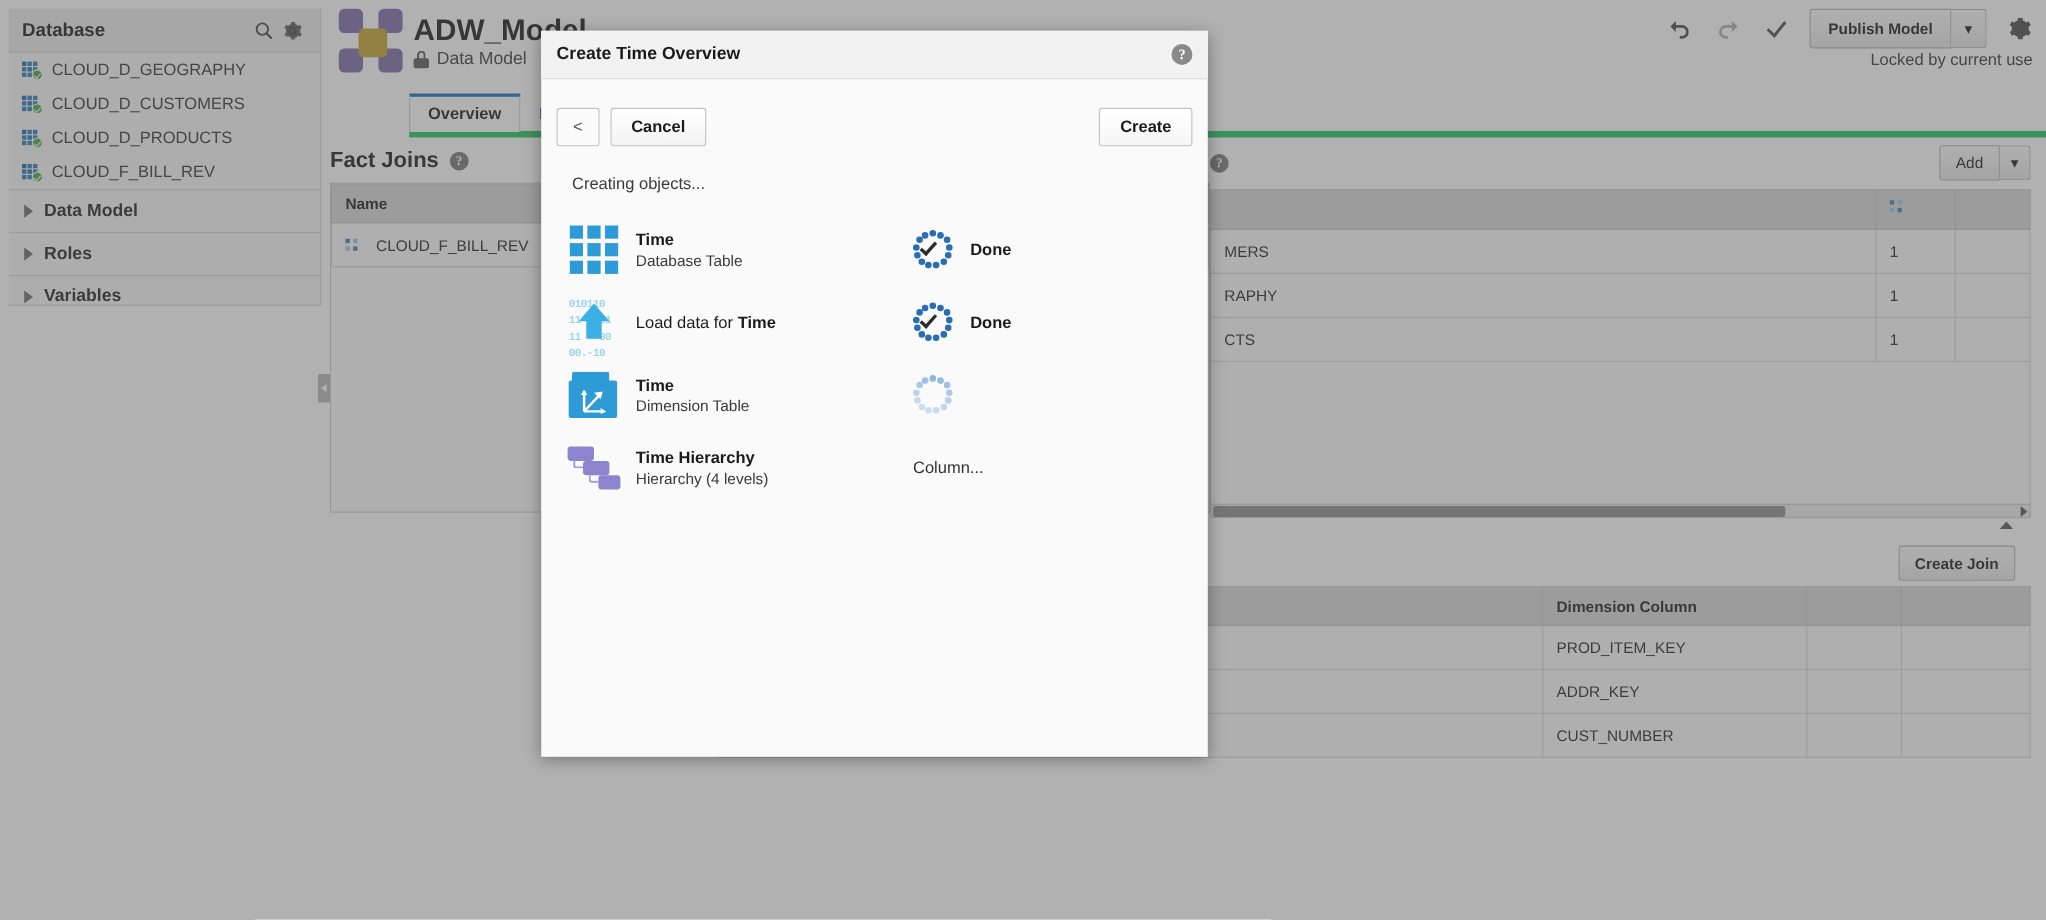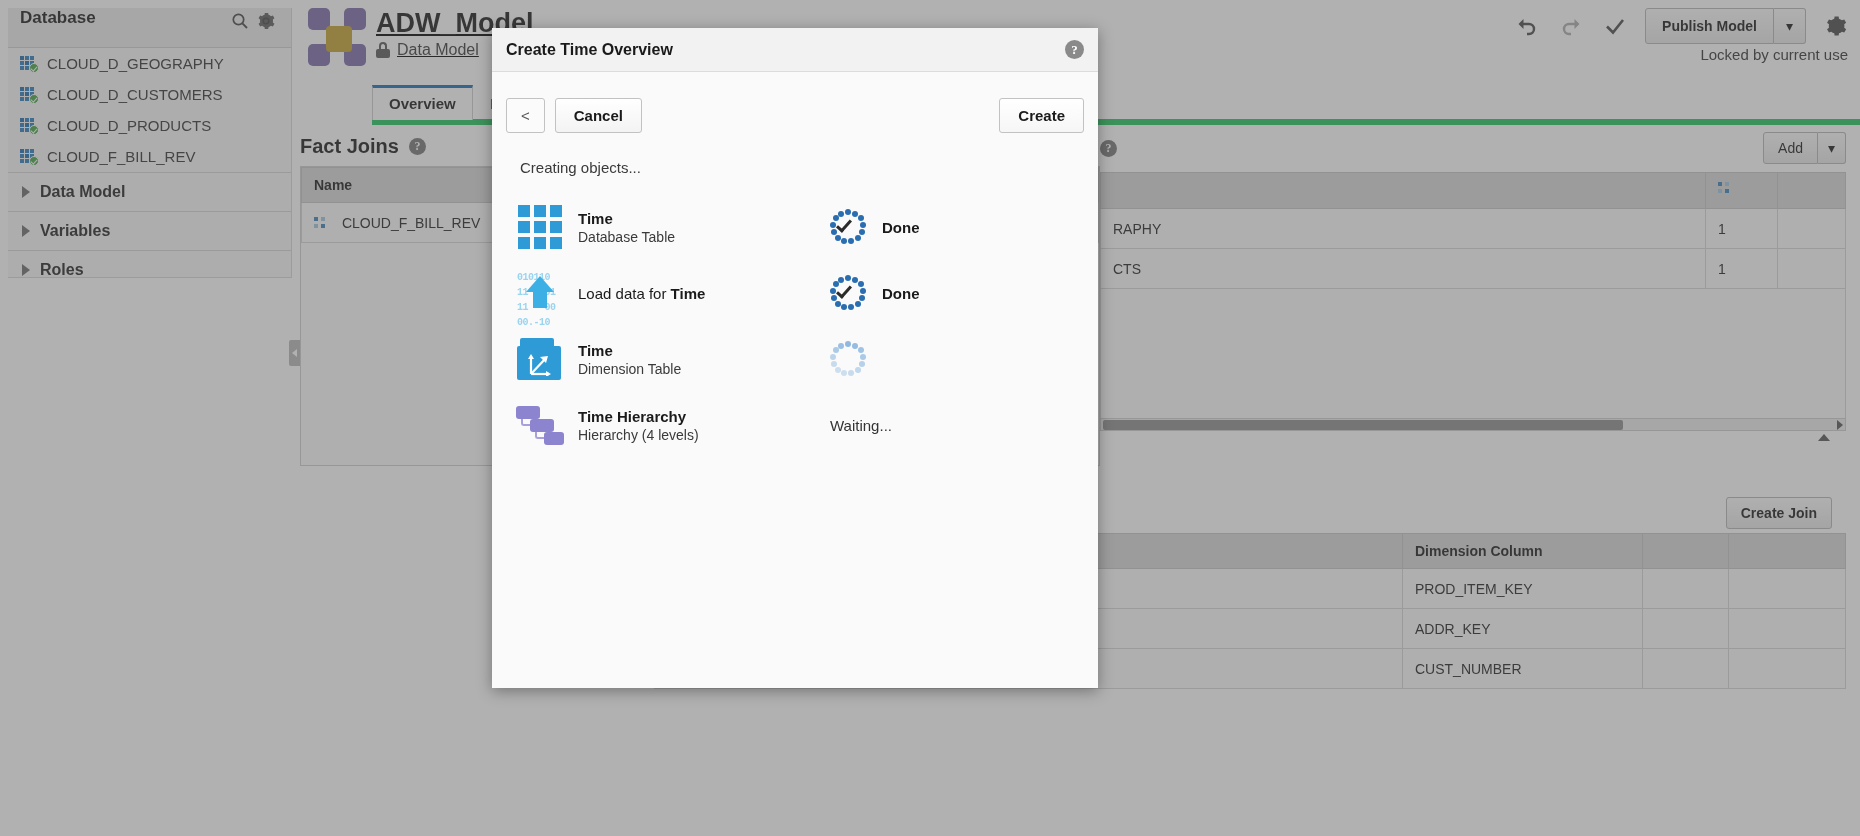--- a/index.html
+++ b/index.html
@@ -27,21 +27,21 @@
     position: absolute; left: 8px; top: 8px;
     width: 284px; height: 270px;
     background: #f7f7f7;
     border: 1px solid #d8d8d8;
     border-top: none; border-left: none;
   }
   .sb-header {
     height: 40px;
     background: #ededed;
     border-bottom: 1px solid #d0d0d0;
-    display: flex; align-items: flex-start;
+    display: flex; align-items: center;
     padding: 0 12px;
   }
   .sb-title {
     font-size: 17px; font-weight: bold; color: #1a1a1a;
     flex: 1;
   }
   .sb-icon { width: 26px; height: 26px; display:flex; align-items:center; justify-content:center; color:#444; }
   .sb-list { background: #f7f7f7; }
   .sb-row {
     height: 31px; display: flex; align-items: center;
@@ -82,21 +82,21 @@
   #collapse-handle .ar {
     width:0;height:0;border-right:5px solid #fff;
     border-top:4px solid transparent;border-bottom:4px solid transparent;
   }
 
   
   #main {
     position: absolute; left: 300px; top: 0; right: 0; bottom: 0;
     background: #ffffff;
   }
-  .model-head { display: flex; align-items: flex-start; padding: 8px 0 0 8px; text-decoration: underline; }
+  .model-head { display: flex; align-items: center; padding: 8px 0 0 8px; }
   .model-logo {
     width: 58px; height: 58px; position: relative; flex: none; margin-right: 10px;
   }
   .model-logo .pc { position: absolute; width: 22px; height: 22px; background: #7e6aa8; border-radius: 5px; }
   .model-logo .center { left: 18px; top: 18px; width: 26px; height: 26px; background: #c2a32c; border-radius: 4px; }
   .model-title { font-size: 27px; font-weight: bold; color: #1a1a1a; line-height: 30px; }
   .model-sub { font-size: 16px; color: #3a3a3a; display: flex; align-items: center; margin-top: 3px; }
   .lock-ico { width: 14px; height: 16px; margin-right: 7px; position: relative; flex:none; }
   .lock-ico .body { position:absolute; bottom:0; left:0; width:14px; height:9px; background:#5a5a5a; border-radius:2px; }
   .lock-ico .shackle {
@@ -340,25 +340,25 @@
         <span>CLOUD_F_BILL_REV</span>
       </div>
     </div>
 
     <div class="sb-group">
       <span class="caret-right"></span>
       <span>Data Model</span>
     </div>
     <div class="sb-group">
       <span class="caret-right"></span>
-      <span>Variables</span>
+      <span>Roles</span>
     </div>
     <div class="sb-group">
       <span class="caret-right"></span>
-      <span>Roles</span>
+      <span>Variables</span>
     </div>
   </div>
 
   <div id="collapse-handle">
     <span class="ar"></span>
   </div>
 
   <div id="main">
 
     <div class="model-head">
@@ -428,20 +428,25 @@
         <thead>
           <tr>
             <th></th>
             <th>
               <span class="mini-tbl"><i class="lt"></i><i class="rt"></i><i class="lb"></i><i class="rb"></i></span>
             </th>
             <th></th>
           </tr>
         </thead>
         <tbody>
+          <tr>
+            <td>MERS</td>
+            <td>1</td>
+            <td></td>
+          </tr>
           <tr>
             <td>RAPHY</td>
             <td>1</td>
             <td></td>
           </tr>
           <tr>
             <td>CTS</td>
             <td>1</td>
             <td></td>
           </tr>
@@ -690,19 +695,19 @@
             <span class="n" style="left:14px;top:15px;width:24px"></span>
             <span class="c" style="left:19px;top:28px;width:9px;height:7px"></span>
             <span class="n" style="left:28px;top:28px;width:20px"></span>
           </div>
         </div>
         <div class="step-label">
           <div class="step-name">Time Hierarchy</div>
           <div class="step-desc">Hierarchy (4 levels)</div>
         </div>
         <div class="step-status">
-          <div class="status-text wait">Waiting...</div>
+          <div class="status-text wait">Column...</div>
         </div>
       </div>
 
     </div>
   </div>
 </div>
 
 </body></html>

